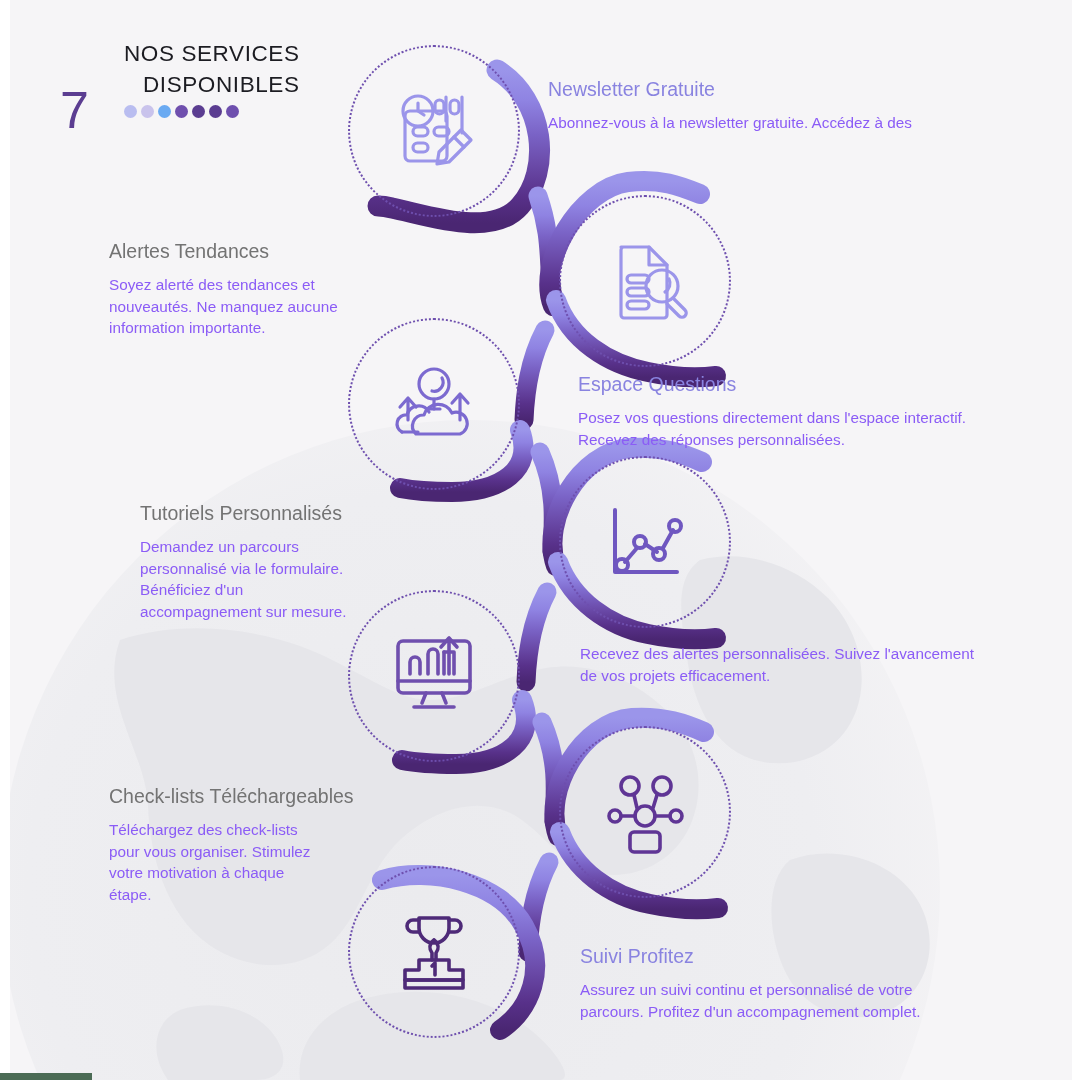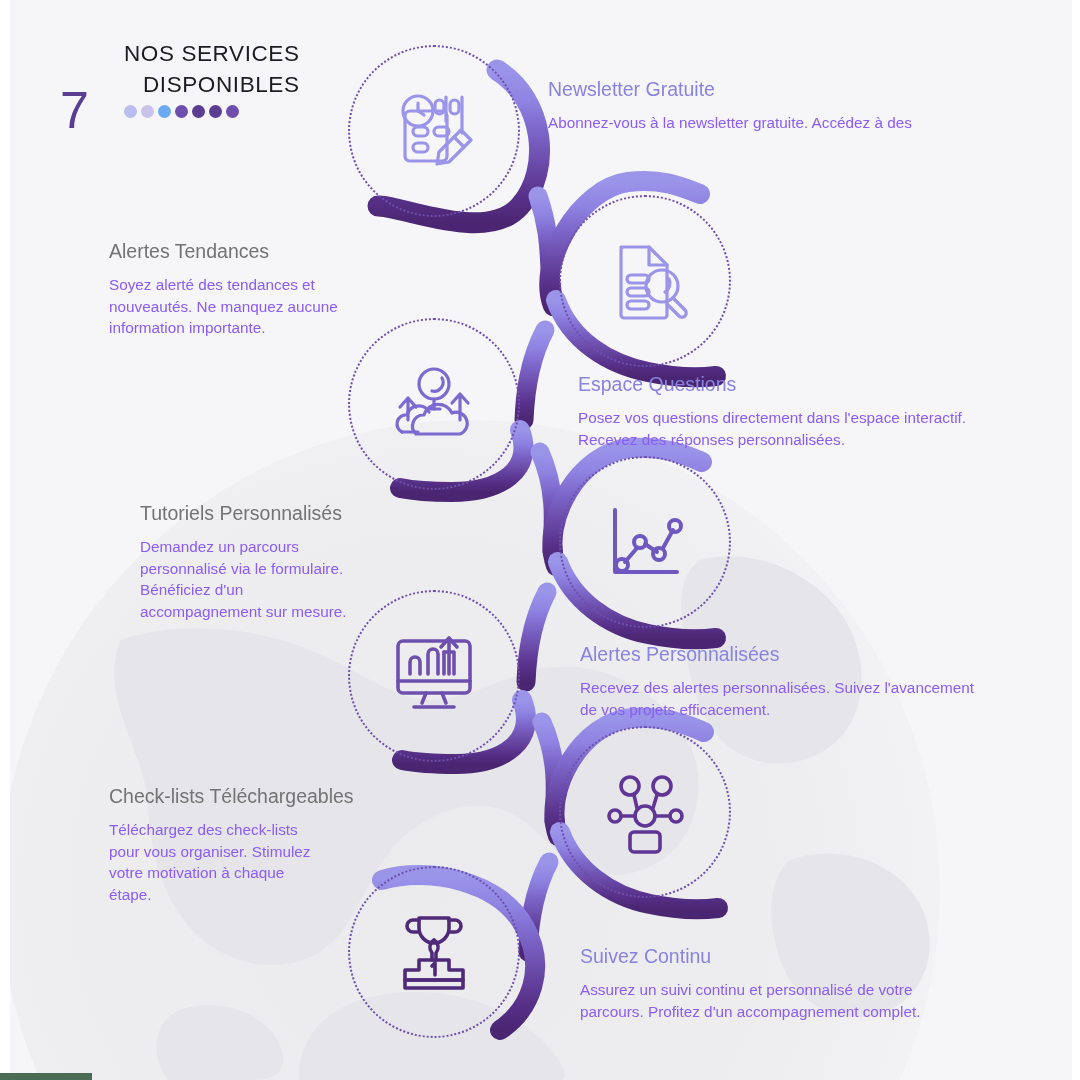--- a/index.html
+++ b/index.html
@@ -344,39 +344,38 @@
     <p class="block-title">Tutoriels Personnalisés</p>
     <p class="block-body">
       <span>Demandez un parcours</span><br>
       <span>personnalisé via le formulaire.</span><br>
       <span>Bénéficiez d'un</span><br>
       <span>accompagnement sur mesure.</span>
     </p>
   </div>
 
   <div class="block right" style="left:580px; top:643px; width:420px;">
-    <p class="block-title">Alertes Personnalisées</p>
     <p class="block-body">
       <span>Recevez des alertes personnalisées. Suivez l'avancement</span><br>
       <span>de vos projets efficacement.</span>
     </p>
   </div>
 
   <div class="block left" style="left:109px; top:785px; width:320px;">
     <p class="block-title">Check-lists Téléchargeables</p>
     <p class="block-body">
       <span>Téléchargez des check-lists</span><br>
       <span>pour vous organiser. Stimulez</span><br>
       <span>votre motivation à chaque</span><br>
       <span>étape.</span>
     </p>
   </div>
 
   <div class="block right" style="left:580px; top:945px; width:420px;">
-    <p class="block-title">Suivez Continu</p>
+    <p class="block-title">Suivi Profitez</p>
     <p class="block-body">
       <span>Assurez un suivi continu et personnalisé de votre</span><br>
       <span>parcours. Profitez d'un accompagnement complet.</span>
     </p>
   </div>
 
   <div id="edge-left"></div>
   <div id="edge-right"></div>
   <div id="edge-bottom-stripe"></div>
 

